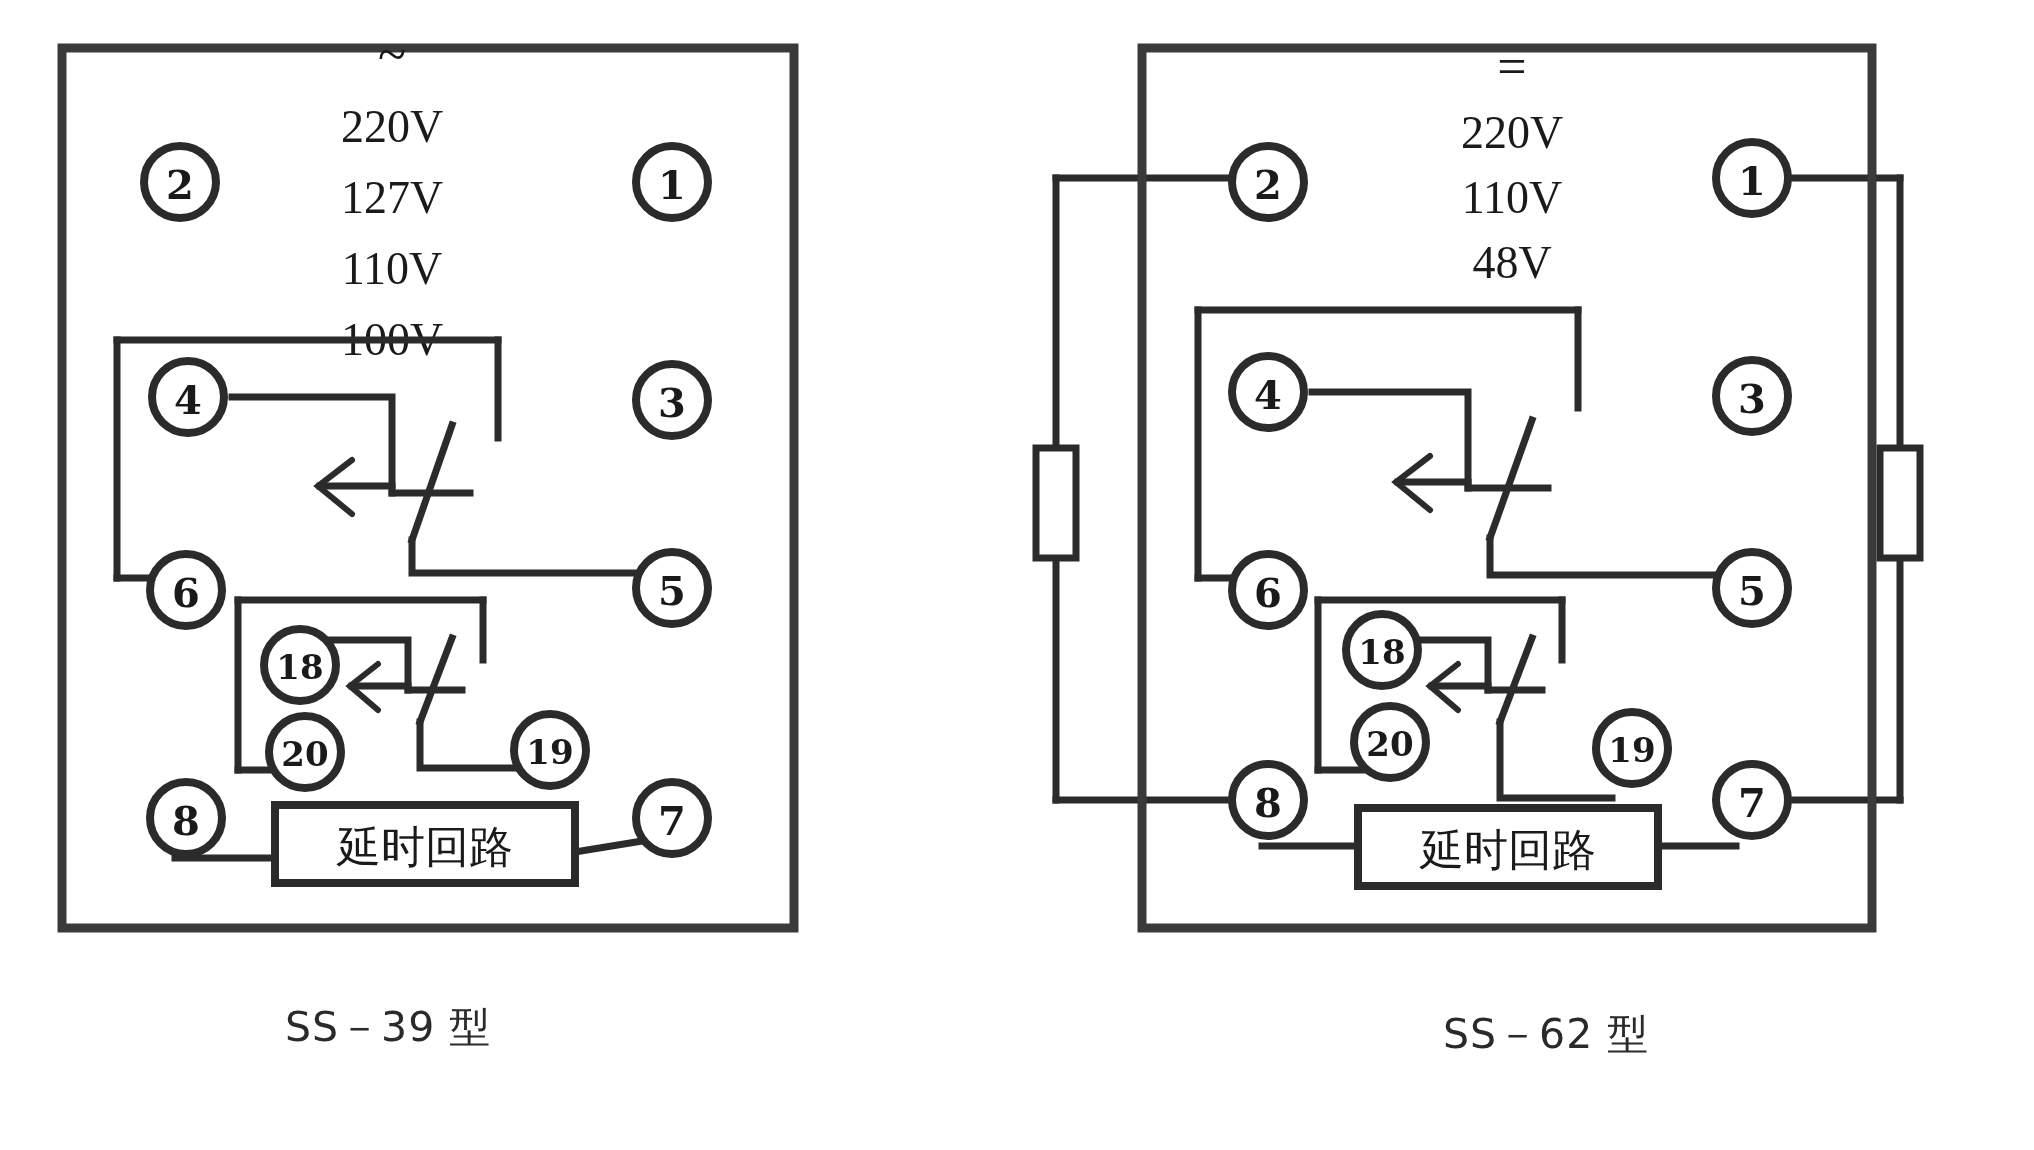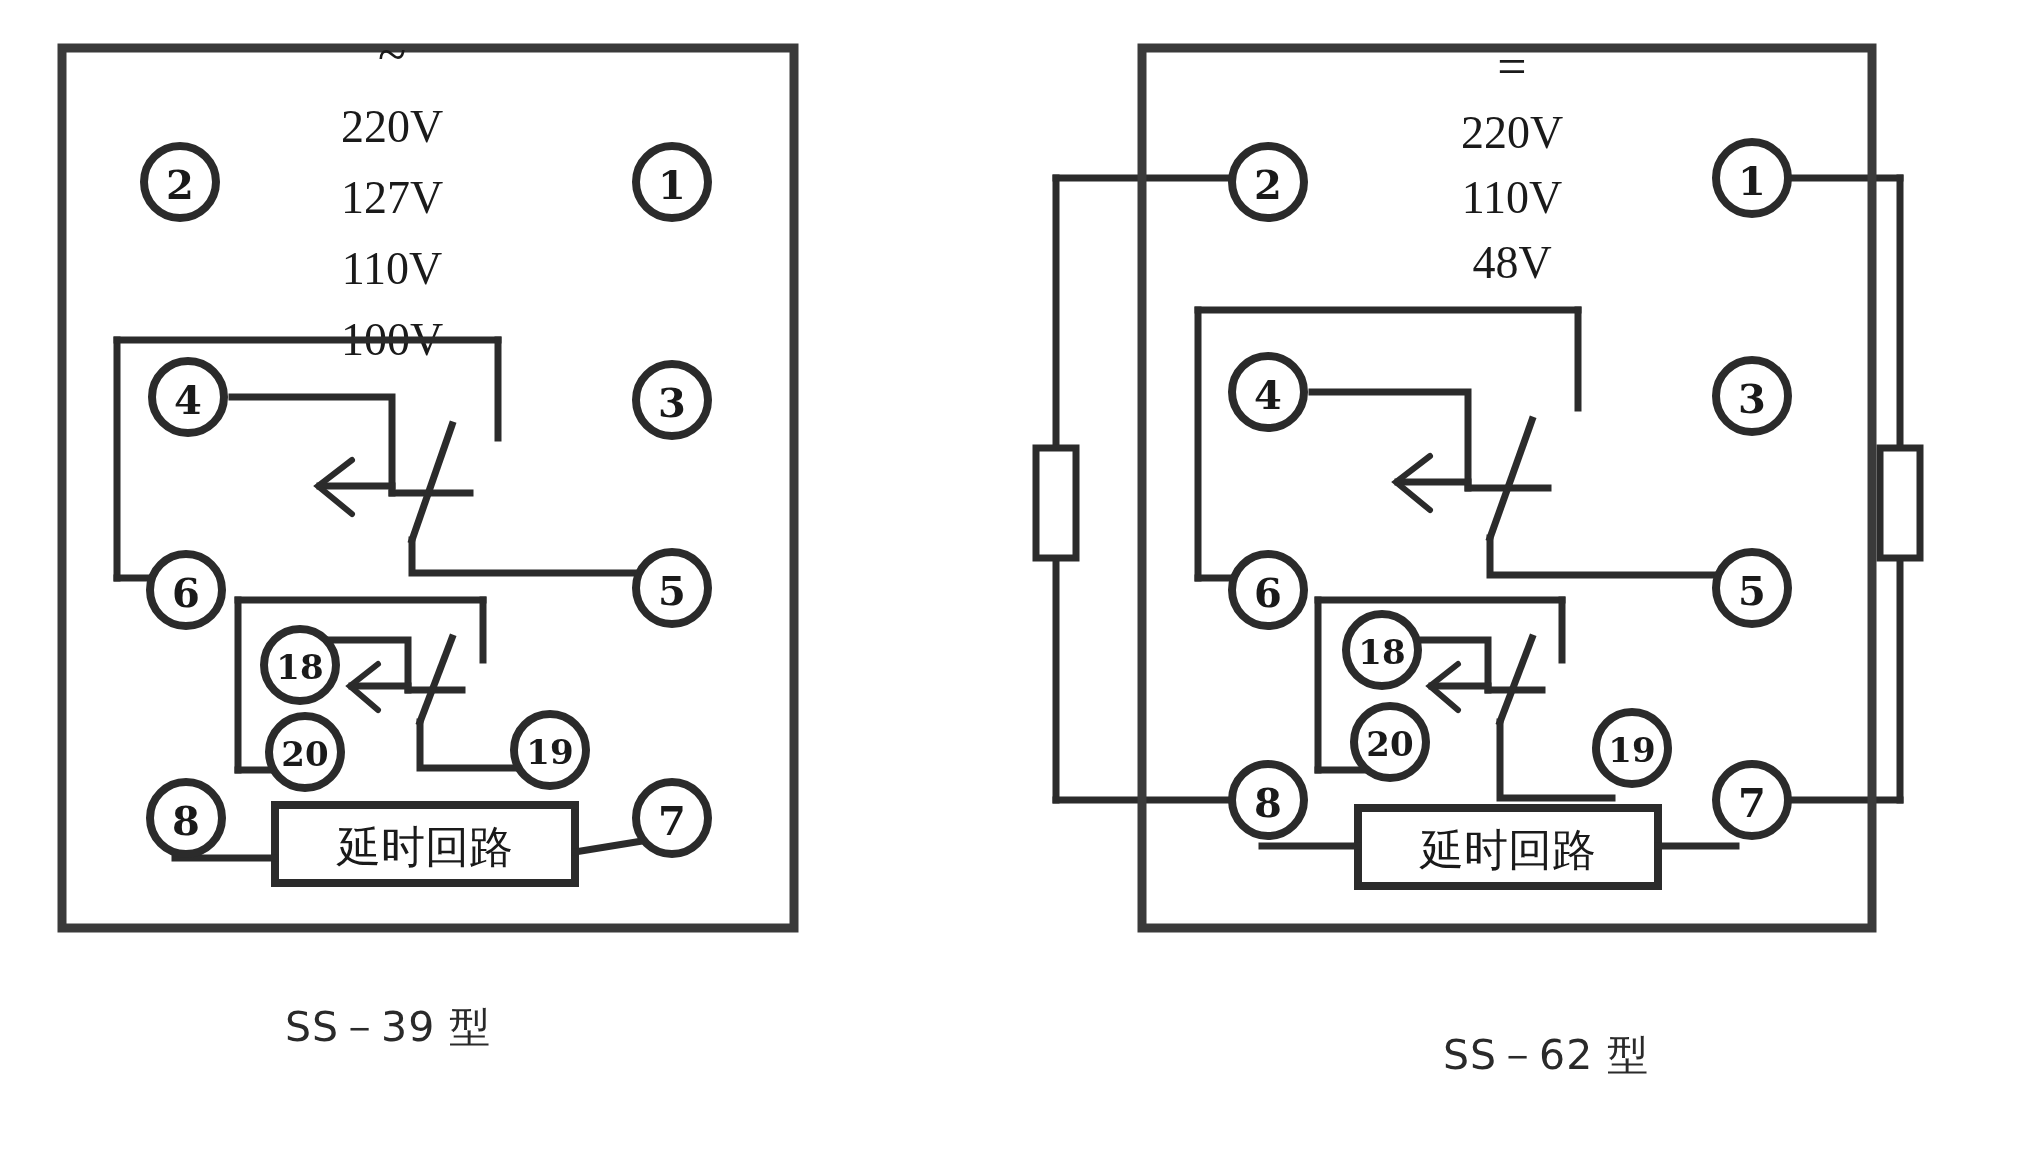--- a/index.html
+++ b/index.html
@@ -14,21 +14,21 @@
   .diagram-svg{position:absolute;top:0;left:0;width:2034px;height:1150px;}
   .cap{
     position:absolute;
     font-family:"DejaVu Sans", sans-serif;
     font-size:41px;
     letter-spacing:1px;
     color:#2a2a2a;
     white-space:nowrap;
   }
   #cap-left{left:285px;top:1000px;}
-  #cap-right{left:1443px;top:1028px;}
+  #cap-right{left:1443px;top:1007px;}
 </style>
 </head>
 <body>
 
 <div id="stage">
 
   <svg class="diagram-svg" viewBox="0 0 2034 1150">
     <defs>
       <style>
         .w  { fill:none; stroke:#2b2b2b; stroke-width:7;  stroke-linecap:square; }

